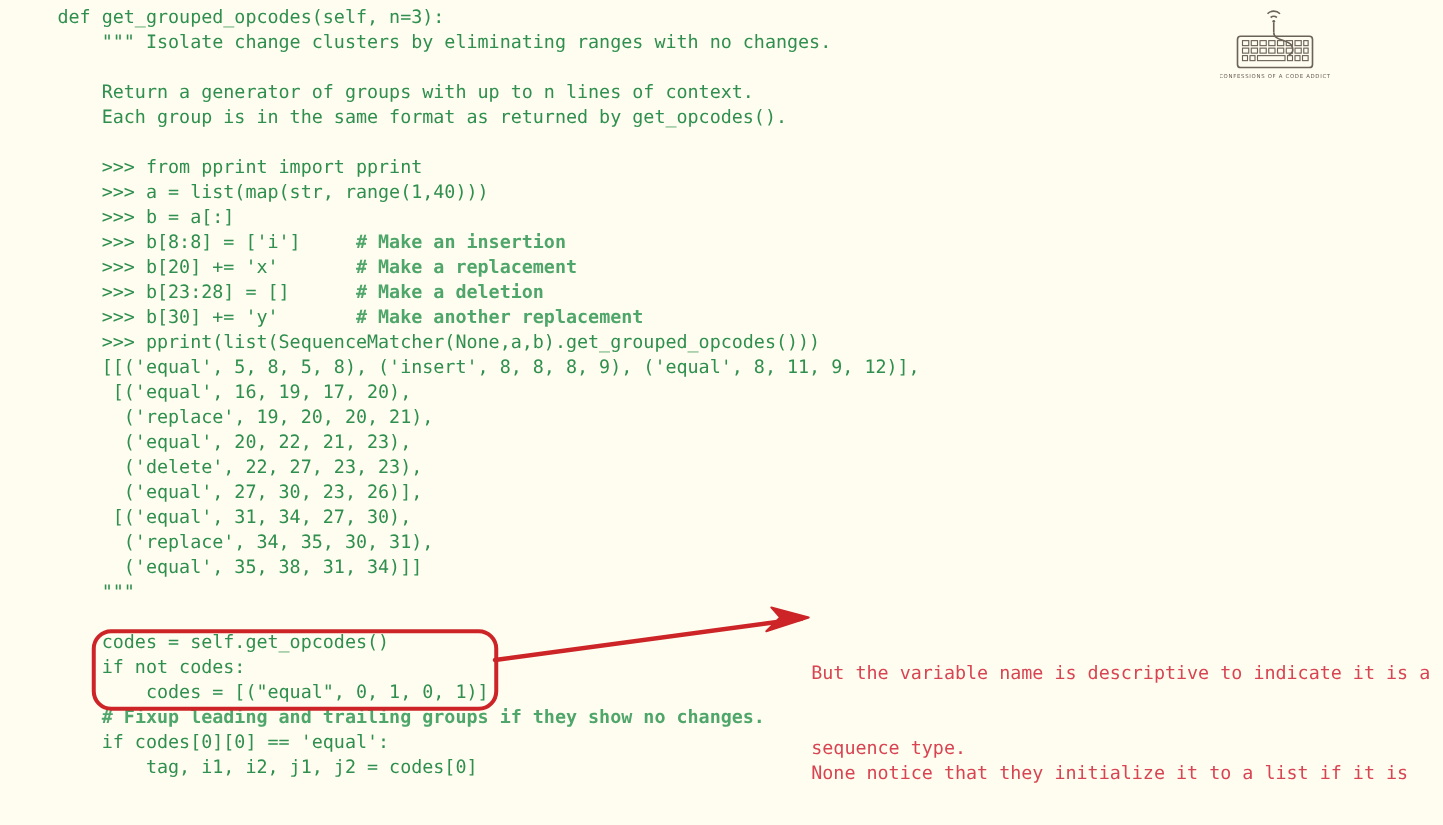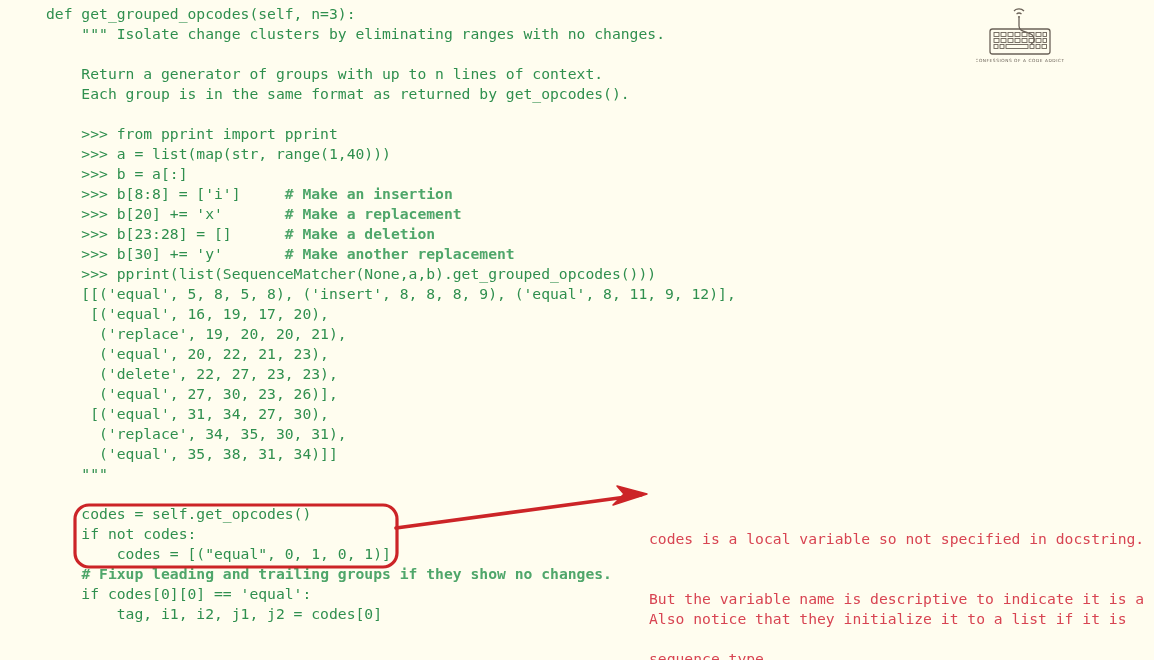--- a/index.html
+++ b/index.html
@@ -83,27 +83,26 @@
   #logo svg { display: block; }
 </style>
 </head>
 <body>
 
 <div id="slide">
 
   <div class="code-block" id="code-block"><div class="code-line">def get_grouped_opcodes(self, n=3):</div><div class="code-line">    """ Isolate change clusters by eliminating ranges with no changes.</div><div class="code-line blank">&nbsp;</div><div class="code-line">    Return a generator of groups with up to n lines of context.</div><div class="code-line">    Each group is in the same format as returned by get_opcodes().</div><div class="code-line blank">&nbsp;</div><div class="code-line">    &gt;&gt;&gt; from pprint import pprint</div><div class="code-line">    &gt;&gt;&gt; a = list(map(str, range(1,40)))</div><div class="code-line">    &gt;&gt;&gt; b = a[:]</div><div class="code-line"><span>    &gt;&gt;&gt; b[8:8] = ['i']     </span><span class="cmt"># Make an insertion</span></div><div class="code-line"><span>    &gt;&gt;&gt; b[20] += 'x'       </span><span class="cmt"># Make a replacement</span></div><div class="code-line"><span>    &gt;&gt;&gt; b[23:28] = []      </span><span class="cmt"># Make a deletion</span></div><div class="code-line"><span>    &gt;&gt;&gt; b[30] += 'y'       </span><span class="cmt"># Make another replacement</span></div><div class="code-line">    &gt;&gt;&gt; pprint(list(SequenceMatcher(None,a,b).get_grouped_opcodes()))</div><div class="code-line">    [[('equal', 5, 8, 5, 8), ('insert', 8, 8, 8, 9), ('equal', 8, 11, 9, 12)],</div><div class="code-line">     [('equal', 16, 19, 17, 20),</div><div class="code-line">      ('replace', 19, 20, 20, 21),</div><div class="code-line">      ('equal', 20, 22, 21, 23),</div><div class="code-line">      ('delete', 22, 27, 23, 23),</div><div class="code-line">      ('equal', 27, 30, 23, 26)],</div><div class="code-line">     [('equal', 31, 34, 27, 30),</div><div class="code-line">      ('replace', 34, 35, 30, 31),</div><div class="code-line">      ('equal', 35, 38, 31, 34)]]</div><div class="code-line">    """</div><div class="code-line blank">&nbsp;</div><div class="code-line">    codes = self.get_opcodes()</div><div class="code-line">    if not codes:</div><div class="code-line">        codes = [("equal", 0, 1, 0, 1)]</div><div class="code-line"><span>    </span><span class="cmt"># Fixup leading and trailing groups if they show no changes.</span></div><div class="code-line">    if codes[0][0] == 'equal':</div><div class="code-line">        tag, i1, i2, j1, j2 = codes[0]</div></div>
 
   <div class="annotation" id="annot-1">
-    <div class="annot-line">codes is a local variable so not specified in docstring.</div>
     <div class="annot-line">But the variable name is descriptive to indicate it is a</div>
     <div class="annot-line">sequence type.</div>
   </div>
 
   <div class="annotation" id="annot-2">
-    <div class="annot-line">Also notice that they initialize it to a list if it is</div>
+    <div class="annot-line">None notice that they initialize it to a list if it is</div>
     
   </div>
 
   <svg id="overlay" viewBox="0 0 1154 660">
 
     <rect x="75" y="505" width="322" height="62" rx="14" ry="14" fill="none" stroke="#cc2427" stroke-width="3.2"></rect>
 
     <path d="M 396 528 L 641 495" fill="none" stroke="#cc2427" stroke-width="3.6" stroke-linecap="round"></path>
 
     <path d="M 647 494 L 617 486 L 624 494 L 613 505 Z" fill="#cc2427" stroke="#cc2427" stroke-width="1.5" stroke-linejoin="round"></path>

